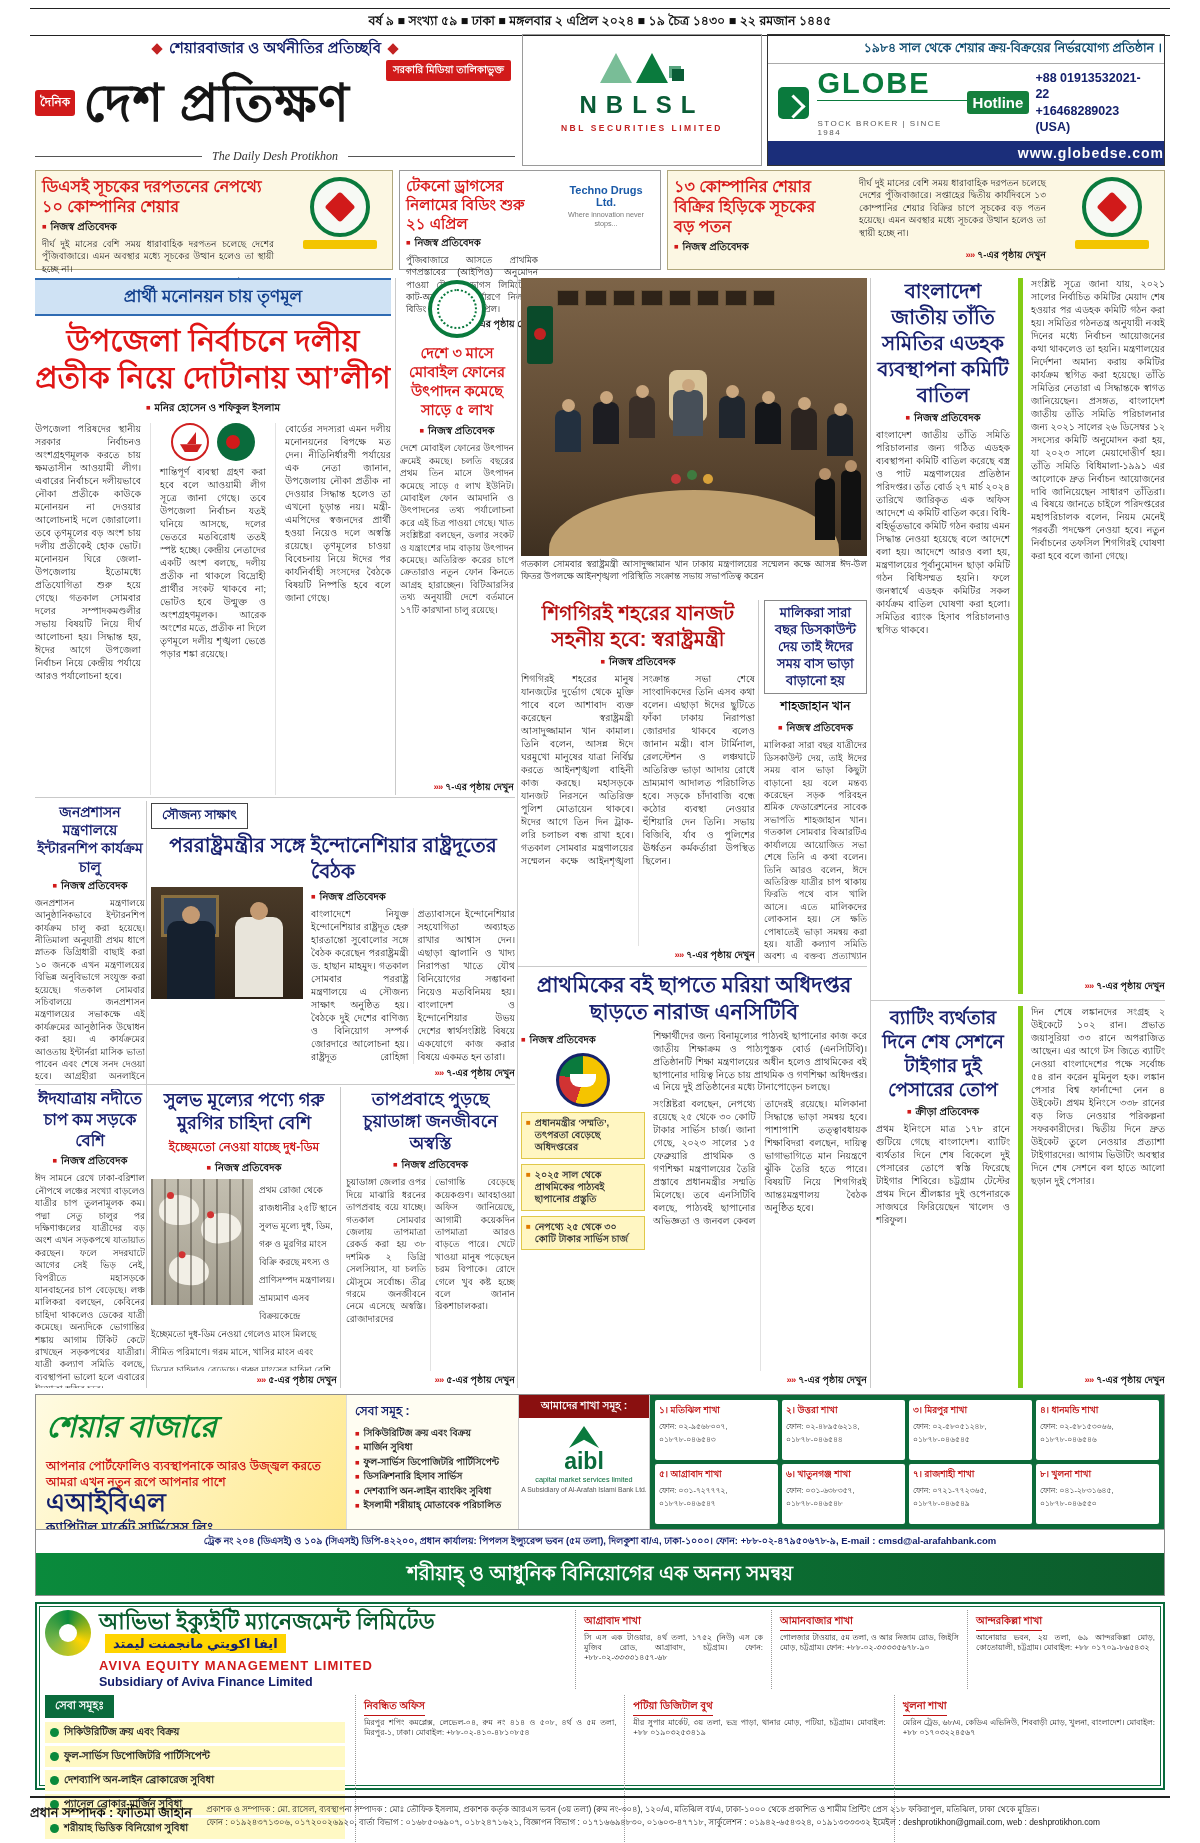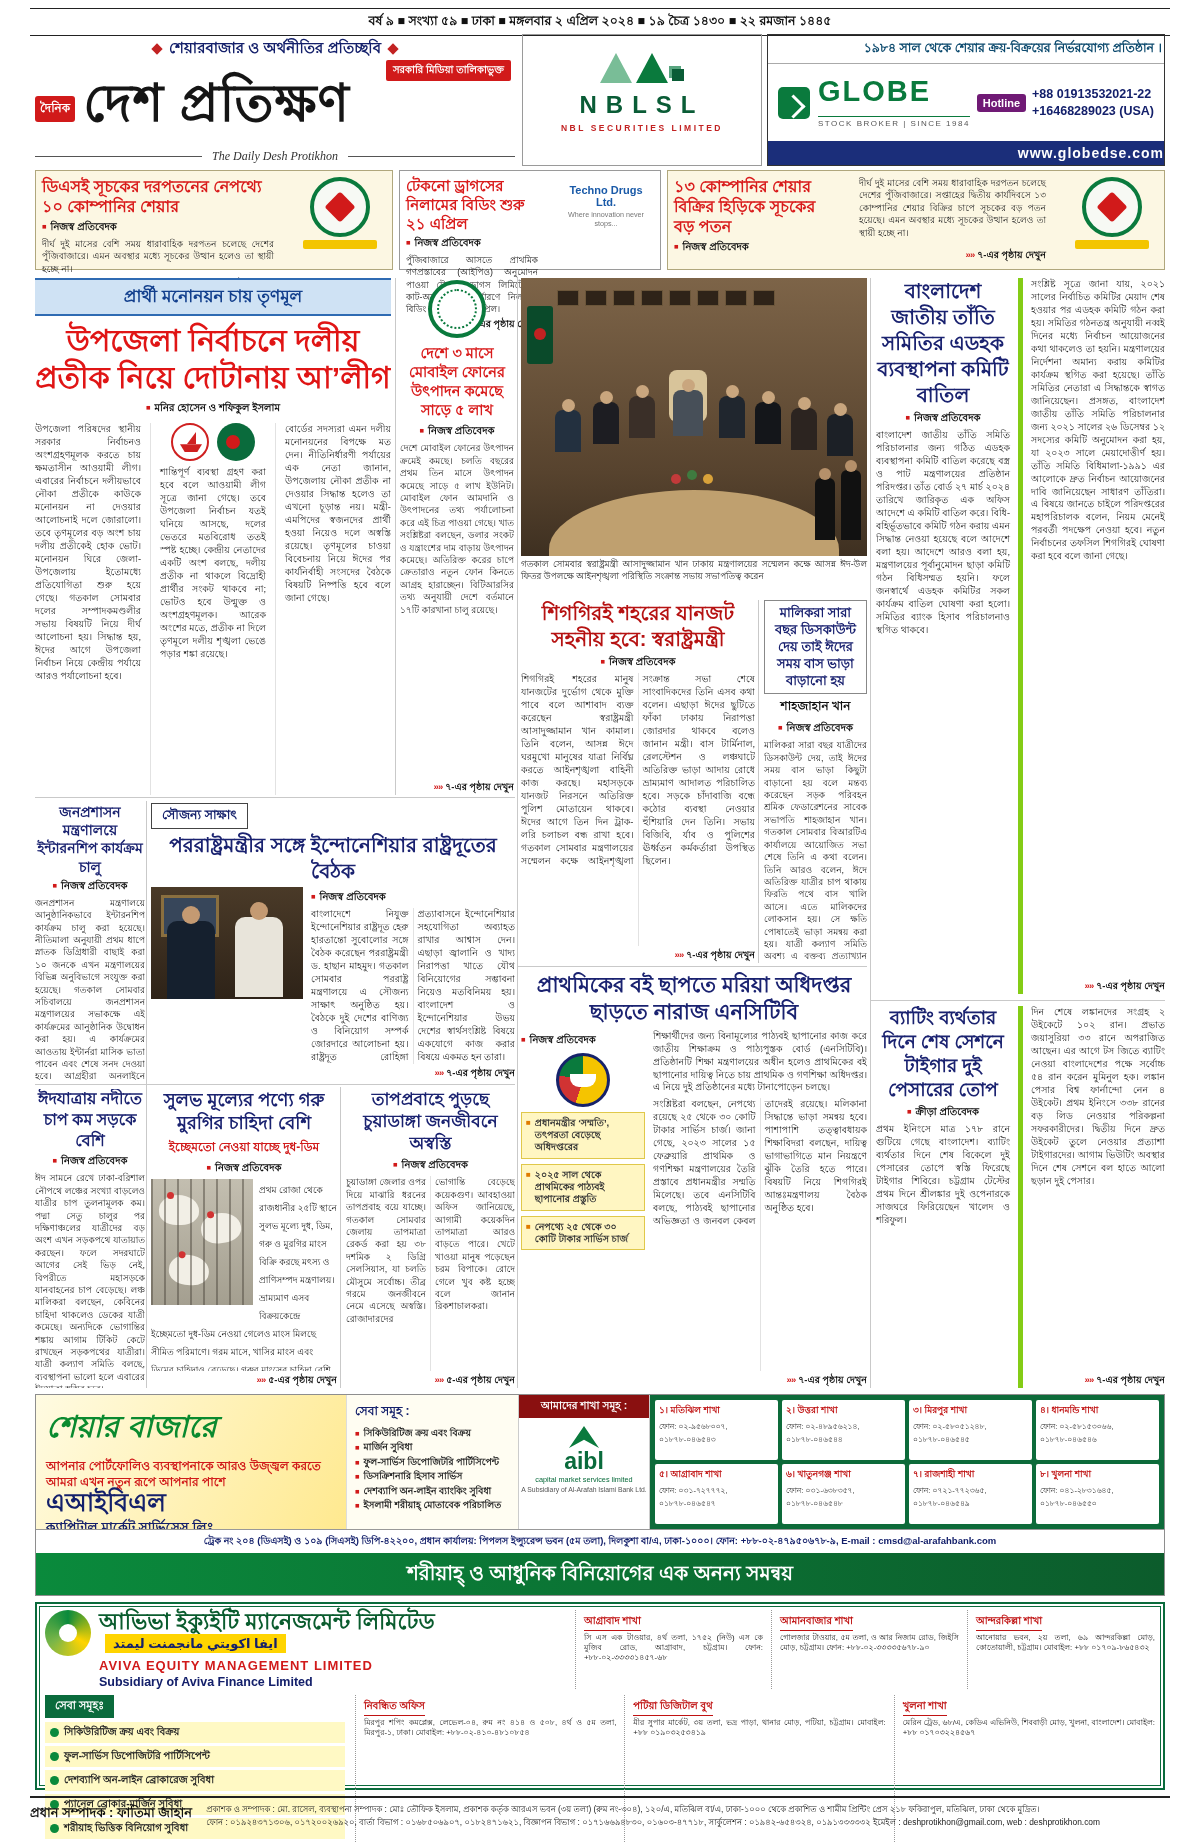--- a/index.html
+++ b/index.html
@@ -10,41 +10,41 @@
 .cols2{column-count:2;column-gap:9px;column-rule:1px solid #e2e2e2}
 
 .topbar{position:absolute;left:30px;top:8px;width:1140px;border-top:1.5px solid #222;border-bottom:1.5px solid #222;padding:3px 0;text-align:center;font-size:12.5px;font-weight:bold;color:#111}
 
 .masthead{position:absolute;left:35px;top:34px;width:1130px;height:132px}
 .mh-left{position:absolute;left:0;top:0;width:480px;height:132px}
 .mh-tagrow{display:flex;align-items:center;justify-content:center;gap:8px;font-size:15px;font-weight:bold;color:#14206b;padding-top:2px}
 .orn{width:8px;height:8px;background:#c22222;transform:rotate(45deg);display:inline-block}
 .govbox{position:absolute;right:4px;top:26px;background:#d11a1a;color:#fff;font-size:10px;font-weight:bold;padding:2px 7px;border-radius:2px}
 .mh-titlerow{position:absolute;left:0;top:42px;display:flex;align-items:flex-start;gap:8px}
-.dailybadge{background:#d11a1a;color:#fff;font-size:12px;font-weight:bold;padding:3px 5px;border-radius:3px;margin-top:20px}
+.dailybadge{background:#d11a1a;color:#fff;font-size:12px;font-weight:bold;padding:3px 5px;border-radius:3px;margin-top:14px}
 .mh-title{font-size:52px;font-weight:bold;color:#151515;letter-spacing:1px;line-height:1.05}
 .mh-sub{position:absolute;left:0;bottom:2px;width:480px;display:flex;align-items:center;gap:10px;font-size:12px;font-style:italic;color:#333;font-family:"Liberation Serif","DejaVu Serif",serif}
 .mh-sub::before,.mh-sub::after{content:"";flex:1;border-top:1px solid #555}
 .mh-center{position:absolute;left:487px;top:0;width:240px;height:132px;border:1px solid #9a9a9a;text-align:center;padding-top:12px}
 .tri-row{display:flex;justify-content:center;align-items:flex-end;gap:4px;height:36px}
 .tri-a{width:0;height:0;border-left:16px solid transparent;border-right:16px solid transparent;border-bottom:30px solid #79bd97}
 .tri-b{width:0;height:0;border-left:16px solid transparent;border-right:16px solid transparent;border-bottom:30px solid #0a7a3d}
 .cube{width:12px;height:12px;background:#0a5c36;box-shadow:-3px -3px 0 #58a57f;margin-bottom:2px}
 .nblsl-name{font-size:24px;font-weight:bold;color:#0a5c36;letter-spacing:9px;margin-top:8px}
 .nblsl-full{font-size:8.5px;font-weight:bold;color:#c22222;letter-spacing:2.5px;margin-top:4px}
 .mh-right{position:absolute;left:732px;top:0;width:398px;height:132px;border:1.5px solid #333;display:flex;flex-direction:column}
 .globe-top{font-size:12.5px;font-weight:bold;color:#0c4a6e;text-align:right;padding:4px 2px;border-bottom:1px solid #aaa}
 .globe-mid{flex:1;display:flex;align-items:center;justify-content:space-between;padding:4px 10px}
 .globe-logo{display:flex;align-items:center;gap:8px}
 .gicon{width:32px;height:32px;background:#0a7a3d;border-radius:5px;position:relative}
 .gicon::after{content:"";position:absolute;left:7px;top:11px;width:14px;height:14px;border-top:3px solid #fff;border-right:3px solid #fff;transform:rotate(45deg)}
 .globe-brand{font-size:29px;font-weight:bold;color:#0a7a3d;letter-spacing:2px;line-height:1}
-.globe-sub{font-size:8px;color:#555;letter-spacing:1.5px;border-top:1px solid #0a7a3d;margin-top:10px;padding-top:2px}
+.globe-sub{font-size:8px;color:#555;letter-spacing:1.5px;border-top:1px solid #0a7a3d;margin-top:2px;padding-top:18px}
 .hotline{display:flex;align-items:center;gap:6px}
-.hl-label{background:#701a75;color:#fff;font-size:11px;font-weight:bold;padding:3px 6px;border-radius:3px}
+.hl-label{background:#15803d;color:#fff;font-size:15px;font-weight:bold;padding:3px 6px;border-radius:3px}
 .hl-nums{font-size:12.5px;font-weight:bold;color:#14206b;line-height:1.3}
 .globe-web{background:#1b2e7a;color:#fff;text-align:right;font-size:14px;font-weight:bold;padding:4px 0;letter-spacing:1px}
 
 .brief{position:absolute;top:170px;height:100px;border:1px solid #b0a77d;background:#fcf7e3;display:flex;padding:6px;gap:20px}
 .brief.white{background:#ffffff;border-color:#9a9a9a}
 .brief-col{flex:1;display:flex;flex-direction:column;min-width:0}
 .brief-h{font-size:16px;font-weight:bold;color:#d91c1c;line-height:1.25}
 .brief-h.sm{font-size:15px}
 .byline{text-align:center;font-size:10px;color:#111;font-weight:bold;margin:2px 0}
 .byline i{color:#d11a1a;font-style:normal;font-size:7.5px;margin-right:4px;vertical-align:1px}

